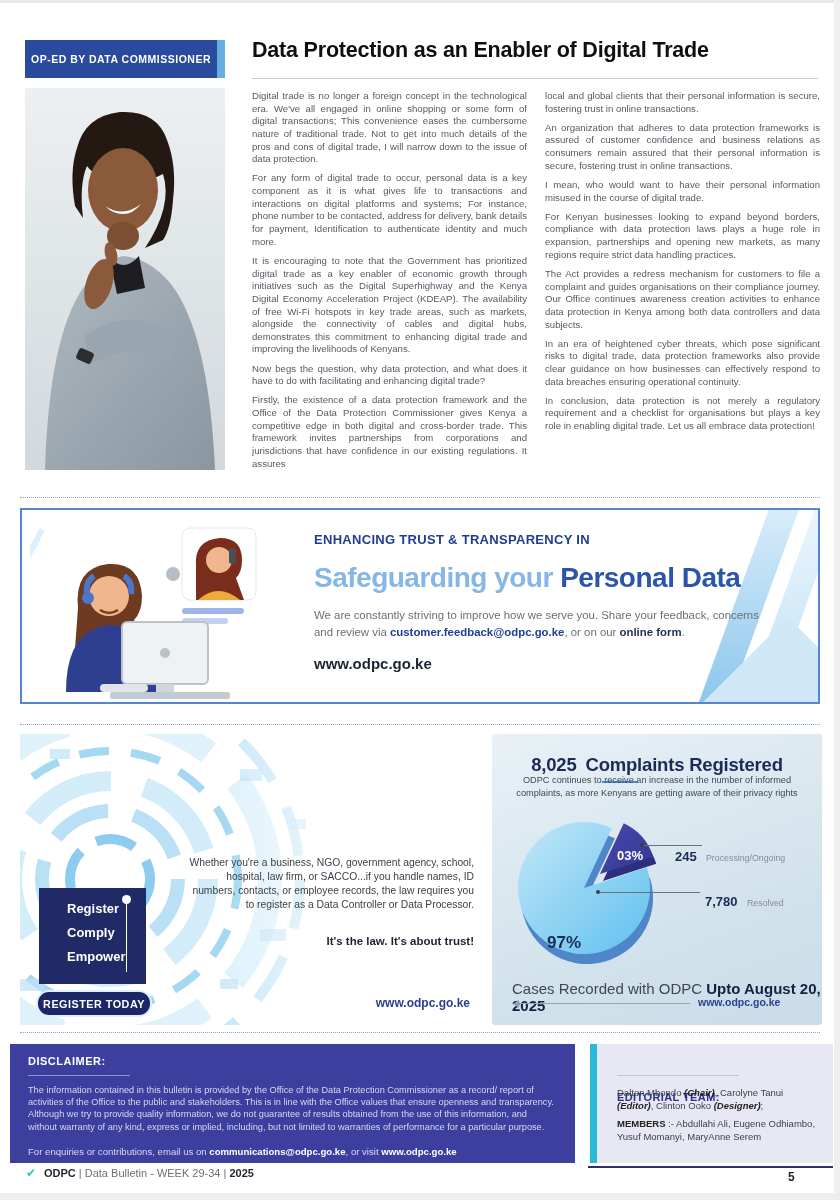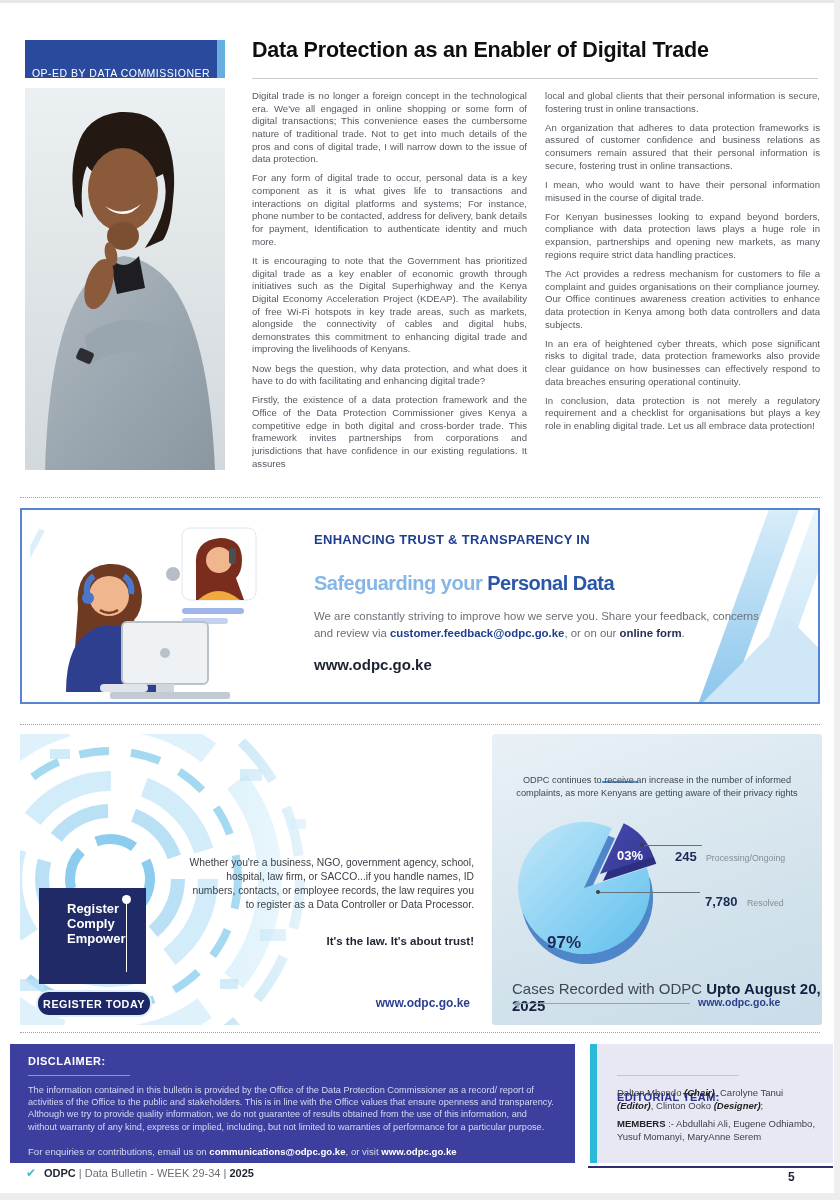--- a/index.html
+++ b/index.html
@@ -9,21 +9,21 @@
 
   
   .scan-top{top:0;left:0;width:100%;height:3px;background:#e7e7e7;}
   .scan-right{top:0;right:0;width:6px;height:100%;background:#efefef;}
   .scan-bottom{bottom:0;left:0;width:100%;height:7px;background:#ededed;}
 
   
   .badge{left:25px;top:40px;width:200px;height:38px;background:#2a4a9e;}
   .badge-strip{position:absolute;right:0;top:0;width:8px;height:100%;background:#66aede;}
   .badge-text{position:absolute;left:0;top:0;width:192px;height:100%;display:flex;align-items:center;
-              justify-content:center;color:#fff;font-size:10.5px;font-weight:400;letter-spacing:.5px;margin-top:14px;}
+              justify-content:center;color:#fff;font-size:10.5px;font-weight:700;letter-spacing:.5px;}
   .page-title{left:252px;top:38px;width:575px;font-size:21.5px;font-weight:800;color:#0f0f0f;letter-spacing:-.2px;}
   .title-rule{left:252px;top:78px;width:566px;height:1px;background:#cccccc;}
 
   
   .photo{left:25px;top:88px;width:200px;height:382px;overflow:hidden;}
   .cols{left:252px;top:90px;width:568px;height:404px;display:flex;gap:18px;overflow:hidden;}
   .article-col{width:275px;font-size:9.6px;line-height:1.32;color:#565b62;text-align:justify;}
   .article-col p{margin:0 0 6.5px 0;}
 
   .dotsep{left:20px;width:800px;border-top:1.6px dotted #9aa0cc;height:0;}
@@ -31,40 +31,40 @@
   
   .banner{left:20px;top:508px;width:800px;height:196px;border:2px solid #5585cf;background:#fff;overflow:hidden;box-sizing:border-box;}
   .banner-deco1{position:absolute;right:56px;top:-24px;width:30px;height:250px;
                 background:linear-gradient(180deg,#e2f1fb,#7fc0ea);transform:skewX(-20deg);}
   .banner-deco2{position:absolute;right:14px;top:-24px;width:26px;height:250px;
                 background:linear-gradient(180deg,#f0f8fd,#b9ddf4);transform:skewX(-20deg);}
   .banner-deco3{position:absolute;right:-30px;bottom:-60px;width:120px;height:120px;
                 background:#cfe7f7;transform:rotate(45deg);}
   .banner-text{position:absolute;left:292px;top:22px;width:470px;}
   .kicker{font-size:13px;font-weight:800;color:#1d3e91;letter-spacing:.3px;}
-  .headline{margin-top:25px;font-size:20px;font-weight:800;letter-spacing:-.5px;}
+  .headline{margin-top:15px;font-size:28px;font-weight:800;letter-spacing:-.5px;}
   .hl-light{color:#85b6e6;}
   .hl-dark{color:#2a55a8;}
   .banner-body{margin-top:13px;width:445px;font-size:11.4px;line-height:1.45;color:#6a6f76;}
   .banner-email{font-weight:800;color:#1d3e91;}
   .banner-bold{font-weight:800;color:#1f2d52;}
   .banner-url{margin-top:15px;font-size:15px;font-weight:800;color:#1c2430;}
 
   
   .reg-panel{left:20px;top:734px;width:458px;height:291px;background:#fff;overflow:hidden;}
   .reg-fade{position:absolute;left:0;top:0;width:100%;height:100%;
             background:linear-gradient(90deg,rgba(255,255,255,0) 45%,rgba(255,255,255,.92) 78%);}
   .reg-heading{position:absolute;left:195px;top:18px;width:258px;text-align:right;
                font-size:25px;line-height:1.12;font-weight:800;color:#34327f;letter-spacing:-.3px;}
   .reg-body{position:absolute;left:168px;top:122px;width:286px;text-align:right;
             font-size:10.3px;line-height:1.36;color:#3c4148;}
   .reg-tagline{position:absolute;left:254px;top:201px;width:200px;text-align:right;
                font-size:11.5px;font-weight:800;color:#1d2430;}
   .pillar-box{position:absolute;left:19px;top:154px;width:107px;height:96px;background:#202a66;}
-  .pillar-list{position:absolute;left:28px;top:13px;display:flex;flex-direction:column;}
+  .pillar-list{position:absolute;left:28px;top:13px;display:flex;flex-direction:column;gap:9px;}
   .pillar{color:#fff;font-size:13px;font-weight:700;}
   .pillar-line{position:absolute;right:19px;top:16px;bottom:12px;width:1.5px;background:#fff;}
   .pillar-dot{position:absolute;right:15px;top:7px;width:9px;height:9px;border-radius:50%;background:#fff;}
   .reg-cta{position:absolute;left:16px;top:256px;width:112px;height:23px;border-radius:13px;background:#1b2766;
            border:2px solid #dff0fa;color:#fff;font-size:10.8px;font-weight:800;letter-spacing:.5px;
            display:flex;align-items:center;justify-content:center;cursor:pointer;}
   .reg-url{position:absolute;left:350px;top:262px;width:100px;text-align:right;
            font-size:12px;font-weight:800;color:#2b3f8f;}
 
   
@@ -239,20 +239,24 @@
         <div class="pillar">Empower</div>
       </div>
       <div class="pillar-dot"></div>
       <div class="pillar-line"></div>
     </div>
     <div class="reg-cta">REGISTER TODAY</div>
     <div class="reg-url">www.odpc.go.ke</div>
   </div>
 
   <div class="abs comp-panel">
+    <div class="comp-title-row">
+      <span>8,025</span>
+      <span>Complaints Registered</span>
+    </div>
     <div class="comp-underline"></div>
     <div class="comp-subtitle">ODPC continues to receive an increase in the number of informed complaints, as more Kenyans are getting aware of their privacy rights</div>
 
     <svg class="pie-svg" width="180" height="170" viewBox="0 0 180 170">
       <defs>
         <linearGradient id="pieLight" x1="0" y1="0" x2="1" y2="1">
           <stop offset="0" stop-color="#c2e7f9"></stop>
             <stop offset="1" stop-color="#5fc0ee"></stop>
         </linearGradient>
         <linearGradient id="pieDark" x1="0" y1="0" x2="1" y2="1">

